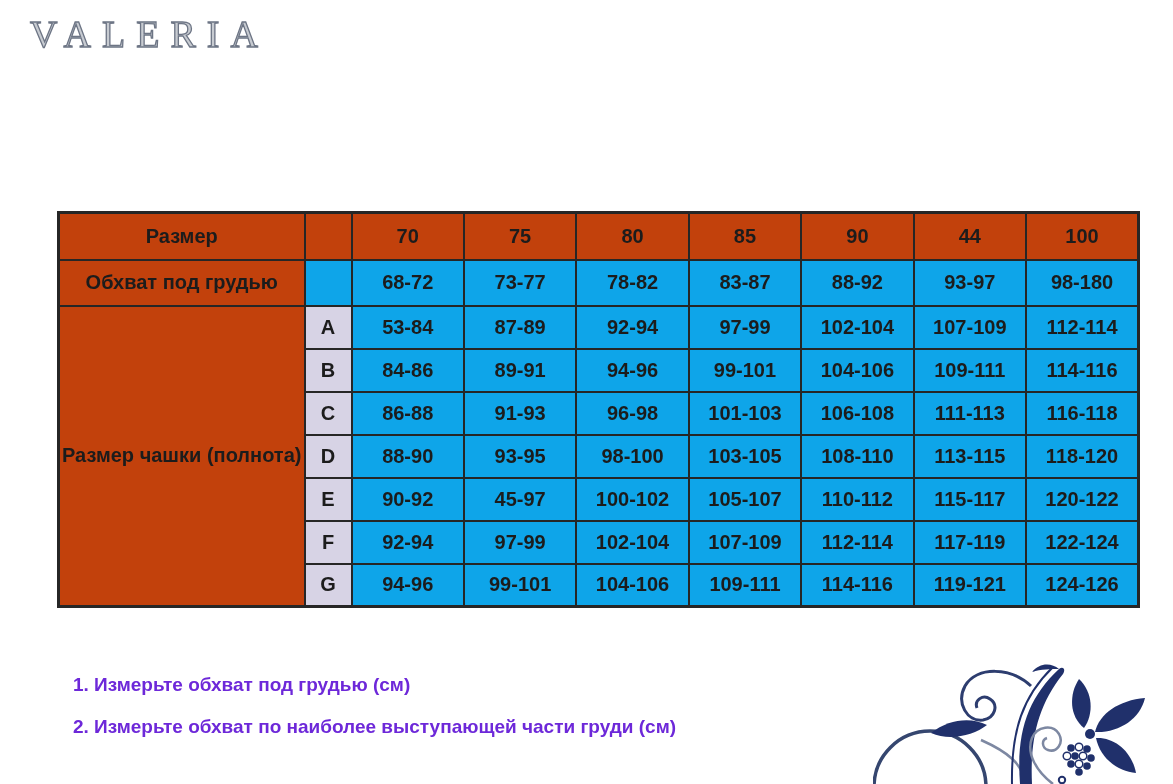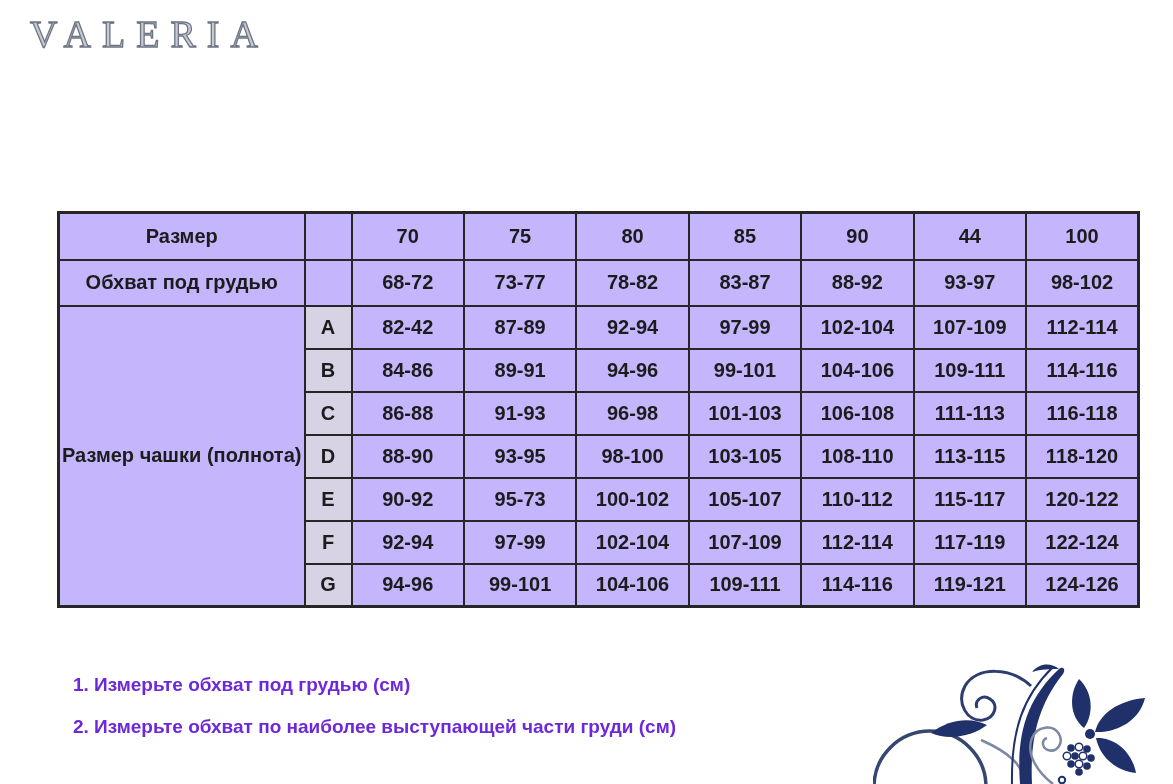--- a/index.html
+++ b/index.html
@@ -31,23 +31,23 @@
     border-collapse:collapse;table-layout:fixed;
     border:3px solid #262626;
   }
   table.size-table td{
     border:2px solid #262626;
     font-size:20px;font-weight:bold;color:#1c1c1c;
     text-align:center;vertical-align:middle;
     padding:0;overflow:hidden;
   }
   td.lbl{text-align:left;padding-left:13px;padding-right:6px;}
-  .bg-peach{background:#c4b5fd;}
+  .bg-peach{background:#c2410c;}
   .bg-lav{background:#d7d3e5;}
-  .bg-white{background:#c4b5fd;}
+  .bg-white{background:#0ea5e9;}
   tr.r-head{height:47px;}
   tr.r-under{height:46px;}
   tr.r-cup{height:43px;}
   td.cuplabel{line-height:1.25;}
 
   
   .instructions{position:absolute;left:73px;top:662px;}
   .instruction{
     font-size:19px;font-weight:bold;color:#6d28d9;
     margin:12px 0 20px 0;white-space:nowrap;
@@ -90,26 +90,26 @@
       </tr>
       <tr class="r-under">
         <td class="lbl bg-peach">Обхват под грудью</td>
         <td class="bg-white"></td>
         <td class="bg-white">68-72</td>
         <td class="bg-white">73-77</td>
         <td class="bg-white">78-82</td>
         <td class="bg-white">83-87</td>
         <td class="bg-white">88-92</td>
         <td class="bg-white">93-97</td>
-        <td class="bg-white">98-102</td>
+        <td class="bg-white">98-180</td>
       </tr>
       <tr class="r-cup">
         <td class="lbl bg-peach cuplabel" rowspan="7">Размер чашки (полнота)</td>
         <td class="bg-lav">A</td>
-        <td class="bg-white">82-42</td>
+        <td class="bg-white">53-84</td>
         <td class="bg-white">87-89</td>
         <td class="bg-white">92-94</td>
         <td class="bg-white">97-99</td>
         <td class="bg-white">102-104</td>
         <td class="bg-white">107-109</td>
         <td class="bg-white">112-114</td>
       </tr>
       <tr class="r-cup">
         <td class="bg-lav">B</td>
         <td class="bg-white">84-86</td>
@@ -136,21 +136,21 @@
         <td class="bg-white">93-95</td>
         <td class="bg-white">98-100</td>
         <td class="bg-white">103-105</td>
         <td class="bg-white">108-110</td>
         <td class="bg-white">113-115</td>
         <td class="bg-white">118-120</td>
       </tr>
       <tr class="r-cup">
         <td class="bg-lav">E</td>
         <td class="bg-white">90-92</td>
-        <td class="bg-white">95-73</td>
+        <td class="bg-white">45-97</td>
         <td class="bg-white">100-102</td>
         <td class="bg-white">105-107</td>
         <td class="bg-white">110-112</td>
         <td class="bg-white">115-117</td>
         <td class="bg-white">120-122</td>
       </tr>
       <tr class="r-cup">
         <td class="bg-lav">F</td>
         <td class="bg-white">92-94</td>
         <td class="bg-white">97-99</td>

